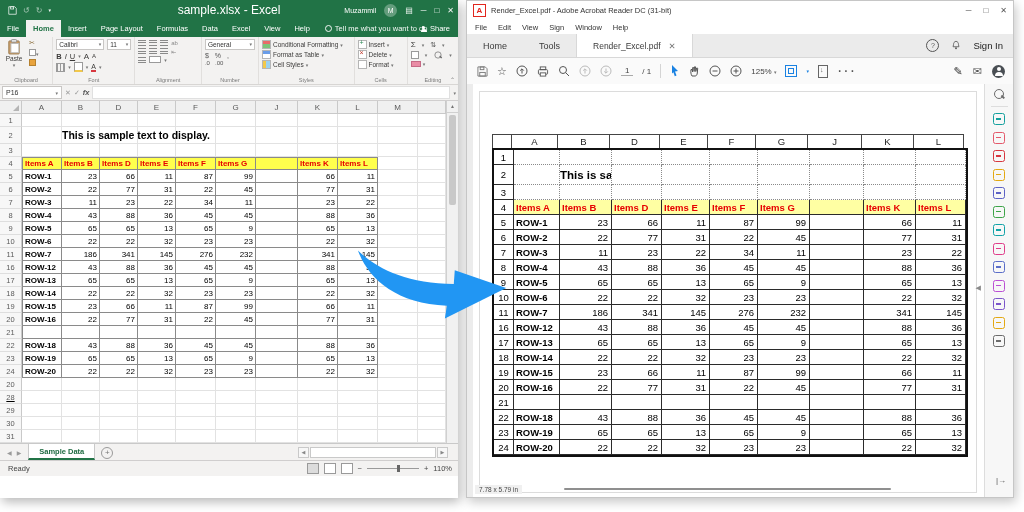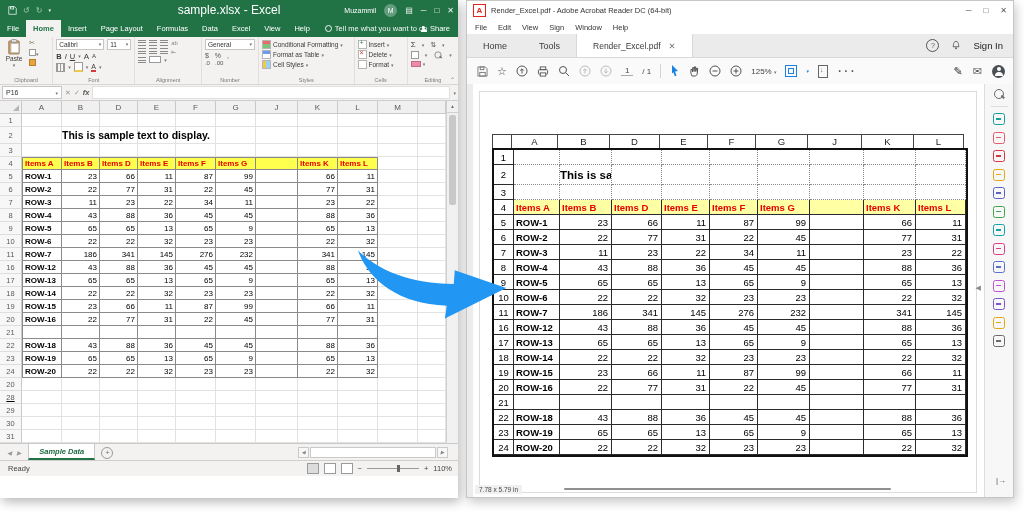--- a/index.html
+++ b/index.html
@@ -61,21 +61,21 @@
   .xbt{border-top:1px solid #8a8a8a}
   .xbl{border-left:1px solid #8a8a8a}
   .xtb{border-right:1px solid #8a8a8a;border-bottom:1px solid #8a8a8a;}
   .xlab{font-weight:bold;padding-left:2px;}
   .xnum{justify-content:flex-end;padding-right:2px;}
   .xflow{overflow:visible;white-space:nowrap;font-weight:bold;font-size:10.5px;position:relative;z-index:3;}
   .xvsb{position:absolute;right:0;top:0;bottom:0;width:12px;background:#f1f1f1;border-left:1px solid #d0d0d0;box-sizing:border-box}
   .xvsb .arr{height:11px;border-bottom:1px solid #d0d0d0;text-align:center;font-size:5px;color:#777;line-height:11px}
   .xvsb .thumb{margin:2px 2px;height:90px;background:#c8c8c8;border-radius:2px}
   
-  .xtabs{height:16px;background:#f3f2f1;border-top:1px solid #c9c9c9;display:flex;align-items:stretch;font-size:7.5px;color:#444;position:relative;font-style:italic;}
+  .xtabs{height:16px;background:#f3f2f1;border-top:1px solid #c9c9c9;display:flex;align-items:stretch;font-size:7.5px;color:#444;position:relative;}
   .tnav{display:flex;align-items:center;gap:5px;padding:0 7px;color:#9a9a9a;font-size:6px}
   .sheettab{background:#fff;border-right:1px solid #c9c9c9;border-left:1px solid #c9c9c9;display:flex;align-items:center;padding:0 10px;font-weight:bold;color:#1e6b41;border-bottom:2px solid var(--excel-green);box-sizing:border-box}
   .plus{width:10px;height:10px;border:1px solid #9a9a9a;border-radius:50%;color:#777;text-align:center;line-height:9px;font-size:8px;margin:3px 6px;}
   .xhs{position:absolute;right:10px;top:3px;width:150px;height:10px;display:flex;align-items:center;gap:1px}
   .xhs .tk{flex:1;height:9px;background:#fff;border:1px solid #c9c9c9}
   .xhs .ar{width:9px;height:9px;border:1px solid #c9c9c9;background:#f7f7f7;font-size:5px;color:#888;text-align:center;line-height:9px}
   
   .xstatus{height:15px;background:#f3f2f1;border-top:1px solid #d0cece;display:flex;align-items:center;font-size:7.5px;color:#444;padding:0 8px;position:relative;}
   .xs-right{position:absolute;right:6px;display:flex;align-items:center;gap:5px;}
   .vic{width:10px;height:9px;border:1px solid #9a9a9a;background:#fff;display:inline-block}
@@ -748,21 +748,21 @@
     </div>
   </div>
 
   <svg class="arrow" width="168" height="80" viewBox="0 0 170 80">
     <path d="M6,8 C16,36 44,62 96,64 L94,77 L156,46 L104,28 L103,42 C56,42 24,26 6,8 Z" fill="#2196f3"></path>
   </svg>
 
   <div class="ac">
     <div class="ac-title">
       <span class="acrologo">A</span>
-      <span>Render_Excel.pdf - Adobe Acrobat Reader DC (64-bit)</span>
+      <span>Render_Excel.pdf - Adobe Acrobat Reader DC (31-bit)</span>
       <span class="ac-wbtns">
         <span>─</span>
         <span>□</span>
         <span>✕</span>
       </span>
     </div>
     <div class="ac-menu">
       <span>File</span>
       <span>Edit</span>
       <span>View</span>

